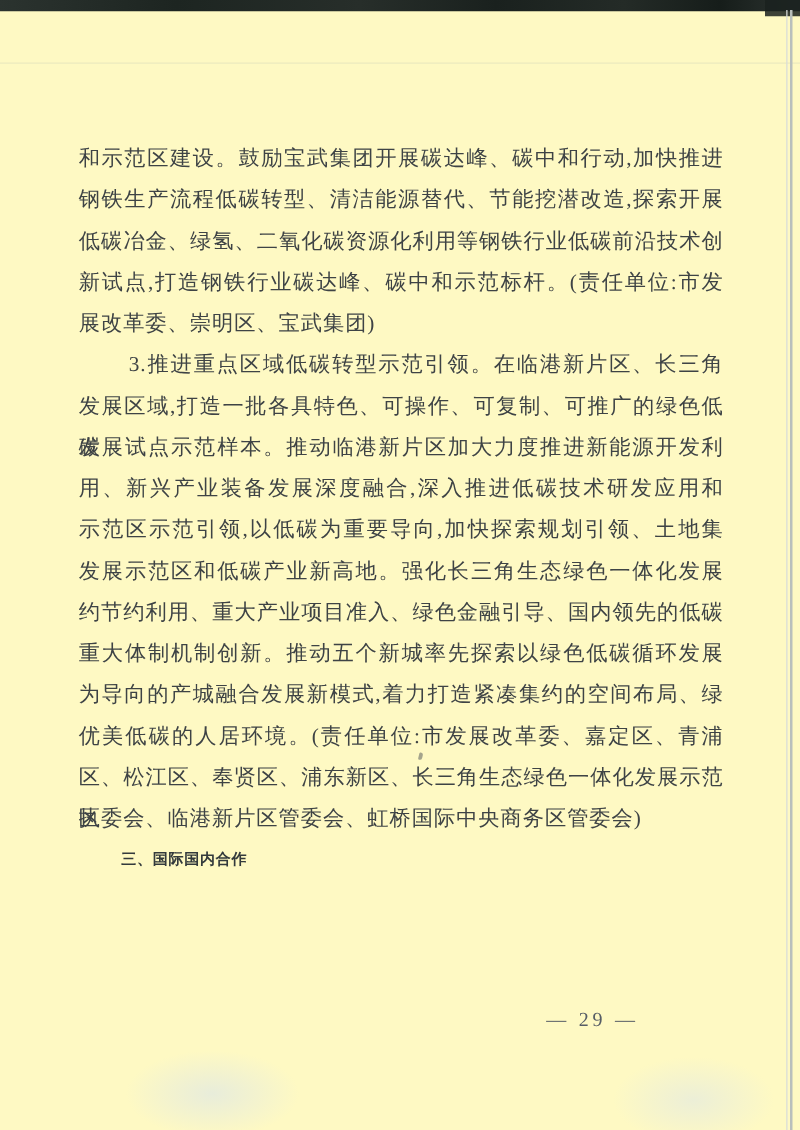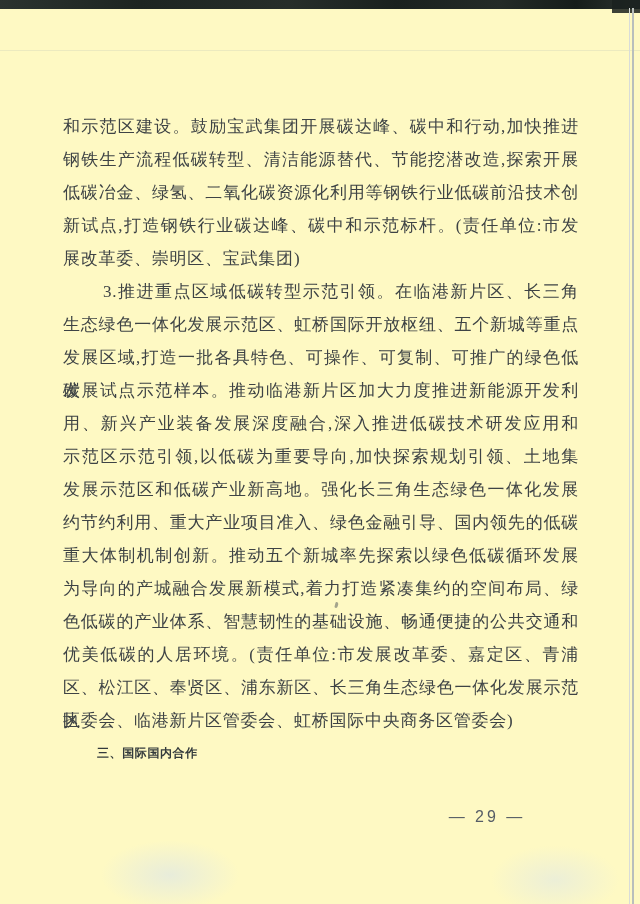--- a/index.html
+++ b/index.html
@@ -103,22 +103,22 @@
     text-indent: 34px;
     text-align: left;
     text-align-last: left;
   }
 
   .page-number {
     position: absolute;
     top: 808px;
     left: 437px;
     width: 100px;
-    text-align: center;
-    font-family: Liberation Sans, sans-serif;
+    text-align: left;
+    font-family: Liberation Serif, serif;
     font-size: 16px;
     letter-spacing: 3px;
     color: #565d66;
   }
 </style>
 </head>
 <body>
 
 <div class="scan-page">
 
@@ -131,30 +131,28 @@
   <div class="smudge-2"></div>
   <div class="ink-speck"></div>
 
   <div class="text-block">
     <p class="line fill">和示范区建设。鼓励宝武集团开展碳达峰、碳中和行动,加快推进</p>
     <p class="line fill">钢铁生产流程低碳转型、清洁能源替代、节能挖潜改造,探索开展</p>
     <p class="line fill">低碳冶金、绿氢、二氧化碳资源化利用等钢铁行业低碳前沿技术创</p>
     <p class="line fill">新试点,打造钢铁行业碳达峰、碳中和示范标杆。(责任单位:市发</p>
     <p class="line">展改革委、崇明区、宝武集团)</p>
     <p class="line fill indent">3.推进重点区域低碳转型示范引领。在临港新片区、长三角</p>
-    <p class="line fill">生态绿色一体化发展示范区、虹桥国际开放枢纽、五个新城等重点</p>
     <p class="line fill">发展区域,打造一批各具特色、可操作、可复制、可推广的绿色低碳</p>
     <p class="line fill">发展试点示范样本。推动临港新片区加大力度推进新能源开发利</p>
     <p class="line fill">用、新兴产业装备发展深度融合,深入推进低碳技术研发应用和</p>
     <p class="line fill">示范区示范引领,以低碳为重要导向,加快探索规划引领、土地集</p>
     <p class="line fill">发展示范区和低碳产业新高地。强化长三角生态绿色一体化发展</p>
     <p class="line fill">约节约利用、重大产业项目准入、绿色金融引导、国内领先的低碳</p>
     <p class="line fill">重大体制机制创新。推动五个新城率先探索以绿色低碳循环发展</p>
     <p class="line fill">为导向的产城融合发展新模式,着力打造紧凑集约的空间布局、绿</p>
-    <p class="line fill">色低碳的产业体系、智慧韧性的基础设施、畅通便捷的公共交通和</p>
     <p class="line fill">优美低碳的人居环境。(责任单位:市发展改革委、嘉定区、青浦</p>
     <p class="line fill">区、松江区、奉贤区、浦东新区、长三角生态绿色一体化发展示范区</p>
     <p class="line">执委会、临港新片区管委会、虹桥国际中央商务区管委会)</p>
     <p class="line heading">三、国际国内合作</p>
   </div>
 
   <div class="page-number">
     <span>— 29 —</span>
   </div>
 

